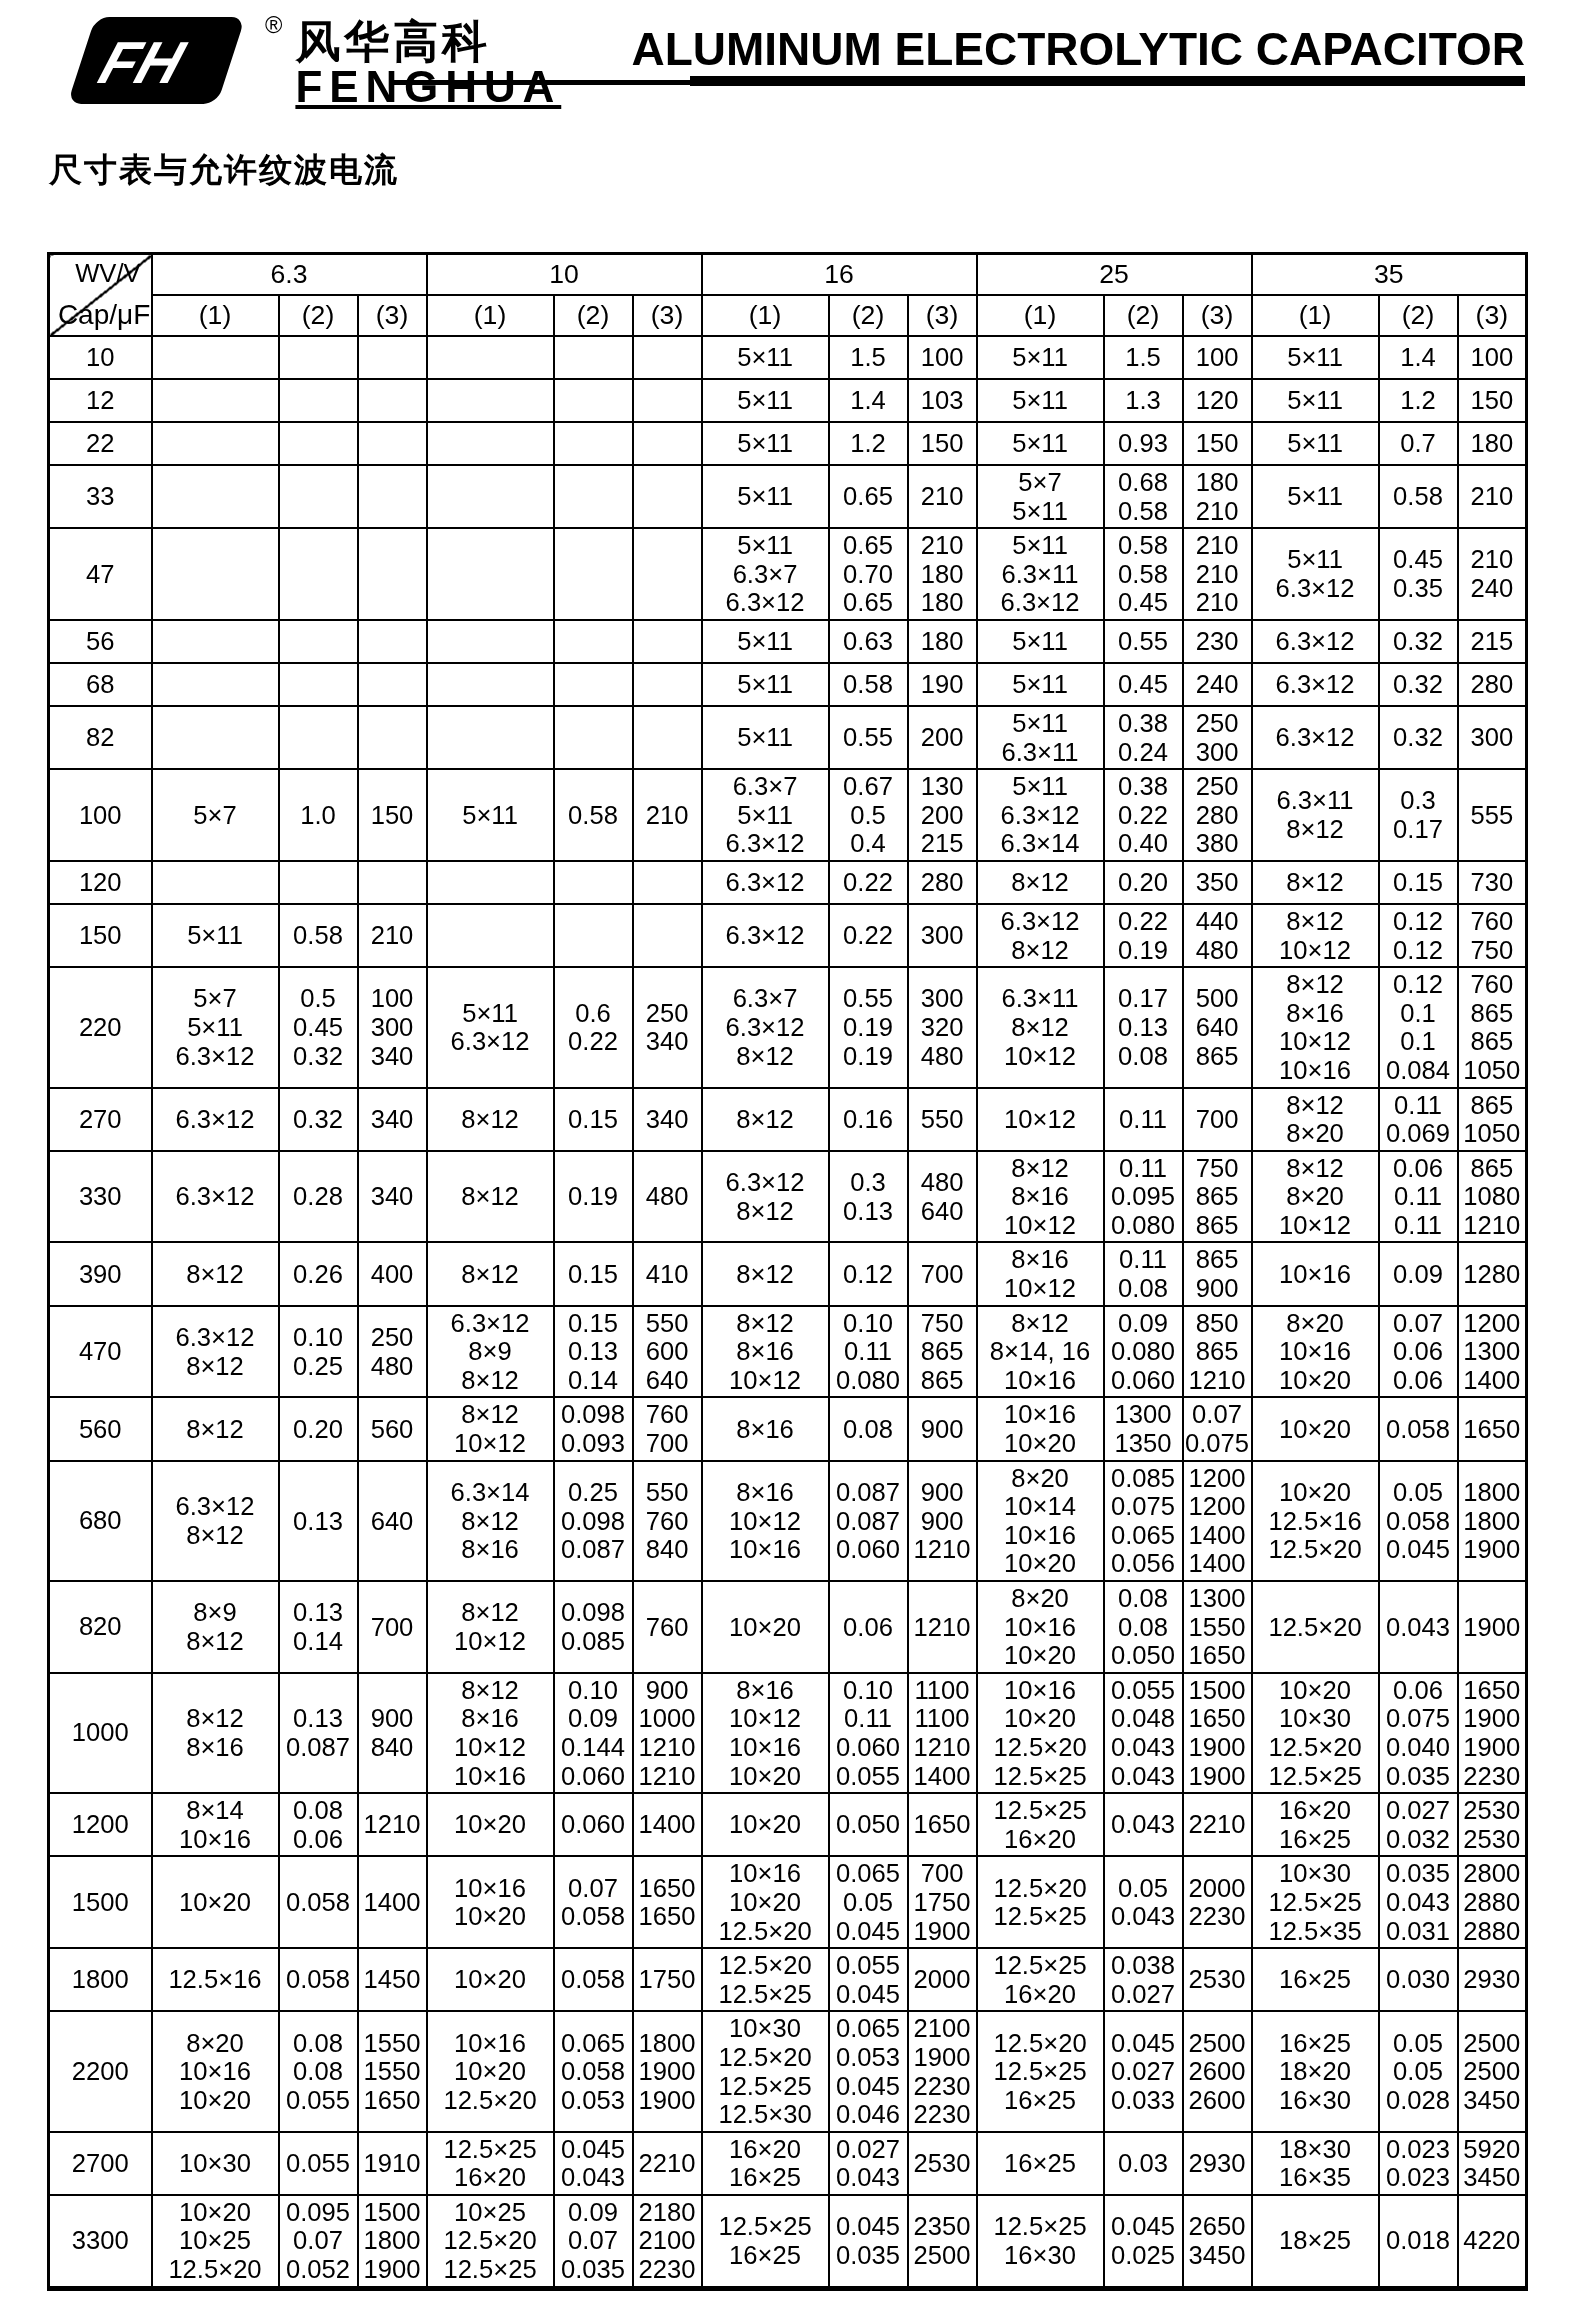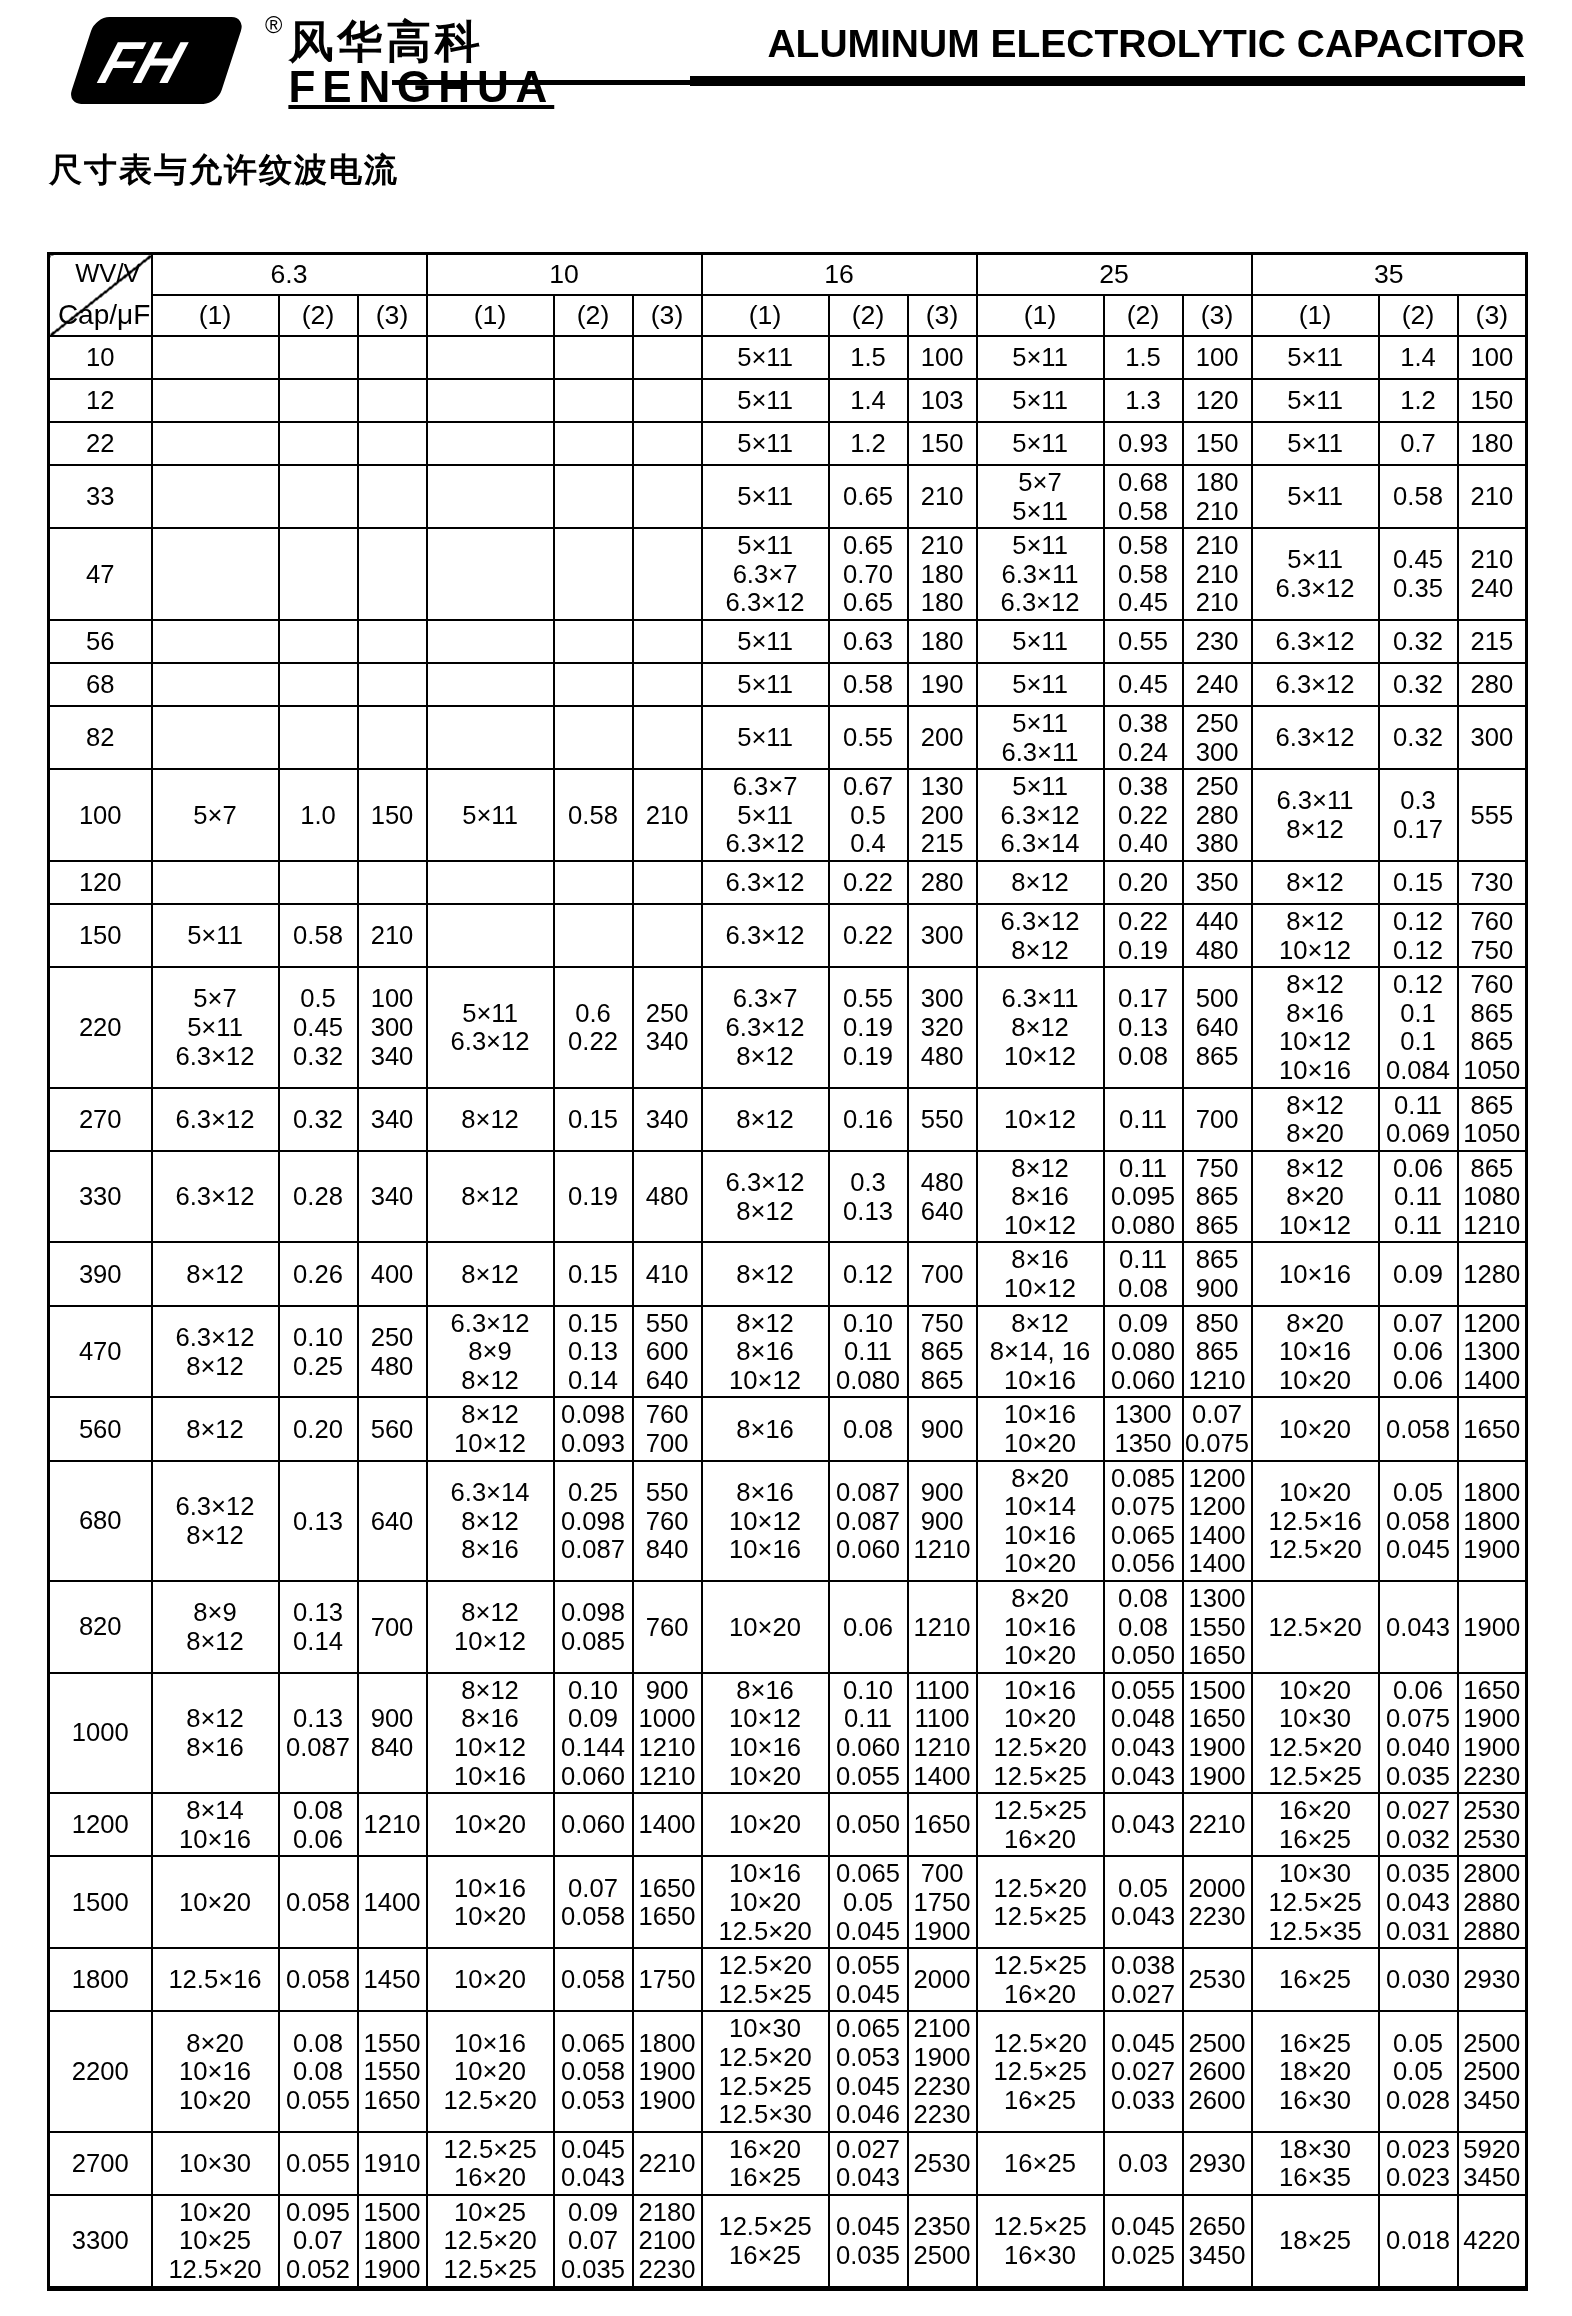--- a/index.html
+++ b/index.html
@@ -2,24 +2,24 @@
 <html><head>
 <meta charset="utf-8">
 <style>
   html,body{margin:0;padding:0;background:#fff;}
   .page{position:relative;width:1572px;height:2317px;background:#fff;overflow:hidden;
         font-family:"Liberation Sans",sans-serif;color:#000;}
 
   
   .logo{position:absolute;top:13.8px;left:59px;display:flex;align-items:flex-start;}
   .reg{font-size:23.6px;position:relative;top:-2px;left:-5.9px;}
-  .brand-text{margin-left:0;margin-top:2px;}
+  .brand-text{margin-left:7px;margin-top:2px;}
   .cn{font-size:45px;font-weight:bold;line-height:51px;letter-spacing:3.9px;}
   .en{font-size:44px;font-weight:bold;line-height:39px;letter-spacing:6.9px;text-decoration:underline;}
-  .title{position:absolute;top:21.7px;right:47px;font-size:39px;font-weight:bold;white-space:nowrap;}
+  .title{position:absolute;top:21.7px;right:47px;font-size:46px;font-weight:bold;white-space:nowrap;}
   .rule-thin{position:absolute;top:80px;left:392px;width:315px;height:4.9px;background:#000;}
   .rule-thick{position:absolute;top:76px;left:690px;width:835px;height:9.9px;background:#000;}
 
   .heading-cn{position:absolute;top:148px;left:49px;font-size:33px;font-weight:bold;letter-spacing:2px;text-align:right;}
   .heading-en{position:absolute;top:200px;left:49px;font-size:31.5px;}
 
   
   .table-wrap{position:absolute;top:252px;left:47px;}
   table{border-collapse:collapse;table-layout:fixed;width:1478px;
         border:3px solid #000;border-bottom:5.9px solid #000;padding-left:40px;}

